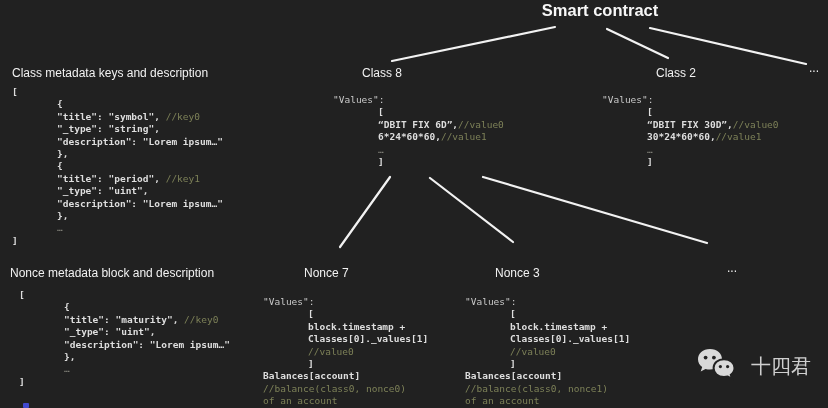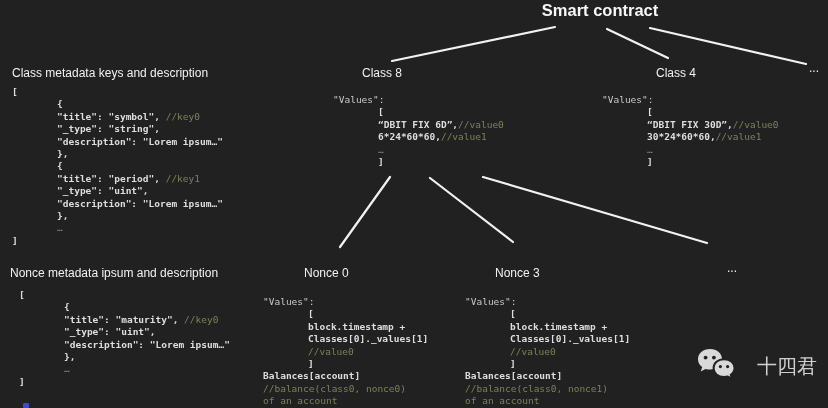--- a/index.html
+++ b/index.html
@@ -38,21 +38,21 @@
   .c-nonce1{left:465px;top:296px;}
   .code-line{white-space:pre;}
   .code-line.indent-1{padding-left:45px;}
   .seg-b{color:#dedede;font-weight:700;}
   .seg-p{color:#c8c8c8;font-weight:400;}
   .seg-c{color:#7d8158;font-weight:400;}
   .seg-d{color:#8f8f85;font-weight:400;letter-spacing:1px;}
   svg.edges{position:absolute;left:0;top:0;}
   .watermark{
     position:absolute;left:697px;top:348px;
-    display:flex;align-items:center;gap:20px;
+    display:flex;align-items:center;gap:14px;
   }
   .watermark-label{
     color:#cfcfcf;font-size:20px;letter-spacing:0px;white-space:nowrap;
     font-family:"DejaVu Sans","Liberation Sans",sans-serif;
   }
   .artifact-blue{
     position:absolute;left:23px;top:403px;width:6px;height:5px;
     background:#4149cf;border-radius:1px;
   }
 </style>
@@ -69,25 +69,25 @@
       <line x1="390" y1="177" x2="340" y2="247"></line>
       <line x1="430" y1="178" x2="513" y2="242"></line>
       <line x1="483" y1="177" x2="707" y2="243"></line>
     </g>
   </svg>
 
   <div class="title">Smart contract</div>
 
   <div class="heading h-class-meta">Class metadata keys and description</div>
   <div class="heading h-class0">Class 8</div>
-  <div class="heading h-class1">Class 4</div>
+  <div class="heading h-class1">Class 2</div>
   <div class="heading h-dots-top">...</div>
 
-  <div class="heading h-nonce-meta">Nonce metadata ipsum and description</div>
-  <div class="heading h-nonce0">Nonce 0</div>
+  <div class="heading h-nonce-meta">Nonce metadata block and description</div>
+  <div class="heading h-nonce0">Nonce 7</div>
   <div class="heading h-nonce1">Nonce 3</div>
   <div class="heading h-dots-bottom">...</div>
 
   <div class="code c-class-meta"><div class="code-line indent-0"><span class="seg-b">[</span></div><div class="code-line indent-1"><span class="seg-b">{</span></div><div class="code-line indent-1"><span class="seg-b">"title": "symbol", </span><span class="seg-c">//key0</span></div><div class="code-line indent-1"><span class="seg-b">"_type": "string",</span></div><div class="code-line indent-1"><span class="seg-b">"description": "Lorem ipsum…"</span></div><div class="code-line indent-1"><span class="seg-b">},</span></div><div class="code-line indent-1"><span class="seg-b">{</span></div><div class="code-line indent-1"><span class="seg-b">"title": "period", </span><span class="seg-c">//key1</span></div><div class="code-line indent-1"><span class="seg-b">"_type": "uint",</span></div><div class="code-line indent-1"><span class="seg-b">"description": "Lorem ipsum…"</span></div><div class="code-line indent-1"><span class="seg-b">},</span></div><div class="code-line indent-1"><span class="seg-d">…</span></div><div class="code-line indent-0"><span class="seg-b">]</span></div></div>
   <div class="code c-class0"><div class="code-line indent-0"><span class="seg-p">"Values":</span></div><div class="code-line indent-1"><span class="seg-b">[</span></div><div class="code-line indent-1"><span class="seg-b">“DBIT FIX 6D”,</span><span class="seg-c">//value0</span></div><div class="code-line indent-1"><span class="seg-b">6*24*60*60,</span><span class="seg-c">//value1</span></div><div class="code-line indent-1"><span class="seg-d">…</span></div><div class="code-line indent-1"><span class="seg-b">]</span></div></div>
   <div class="code c-class1"><div class="code-line indent-0"><span class="seg-p">"Values":</span></div><div class="code-line indent-1"><span class="seg-b">[</span></div><div class="code-line indent-1"><span class="seg-b">“DBIT FIX 30D”,</span><span class="seg-c">//value0</span></div><div class="code-line indent-1"><span class="seg-b">30*24*60*60,</span><span class="seg-c">//value1</span></div><div class="code-line indent-1"><span class="seg-d">…</span></div><div class="code-line indent-1"><span class="seg-b">]</span></div></div>
   <div class="code c-nonce-meta"><div class="code-line indent-0"><span class="seg-b">[</span></div><div class="code-line indent-1"><span class="seg-b">{</span></div><div class="code-line indent-1"><span class="seg-b">"title": "maturity", </span><span class="seg-c">//key0</span></div><div class="code-line indent-1"><span class="seg-b">"_type": "uint",</span></div><div class="code-line indent-1"><span class="seg-b">"description": "Lorem ipsum…"</span></div><div class="code-line indent-1"><span class="seg-b">},</span></div><div class="code-line indent-1"><span class="seg-d">…</span></div><div class="code-line indent-0"><span class="seg-b">]</span></div></div>
   <div class="code c-nonce0"><div class="code-line indent-0"><span class="seg-p">"Values":</span></div><div class="code-line indent-1"><span class="seg-b">[</span></div><div class="code-line indent-1"><span class="seg-b">block.timestamp +</span></div><div class="code-line indent-1"><span class="seg-b">Classes[0]._values[1]</span></div><div class="code-line indent-1"><span class="seg-c">//value0</span></div><div class="code-line indent-1"><span class="seg-b">]</span></div><div class="code-line indent-0"><span class="seg-b">Balances[account]</span></div><div class="code-line indent-0"><span class="seg-c">//balance(class0, nonce0)</span></div><div class="code-line indent-0"><span class="seg-c">of an account</span></div></div>
   <div class="code c-nonce1"><div class="code-line indent-0"><span class="seg-p">"Values":</span></div><div class="code-line indent-1"><span class="seg-b">[</span></div><div class="code-line indent-1"><span class="seg-b">block.timestamp +</span></div><div class="code-line indent-1"><span class="seg-b">Classes[0]._values[1]</span></div><div class="code-line indent-1"><span class="seg-c">//value0</span></div><div class="code-line indent-1"><span class="seg-b">]</span></div><div class="code-line indent-0"><span class="seg-b">Balances[account]</span></div><div class="code-line indent-0"><span class="seg-c">//balance(class0, nonce1)</span></div><div class="code-line indent-0"><span class="seg-c">of an account</span></div></div>
 

